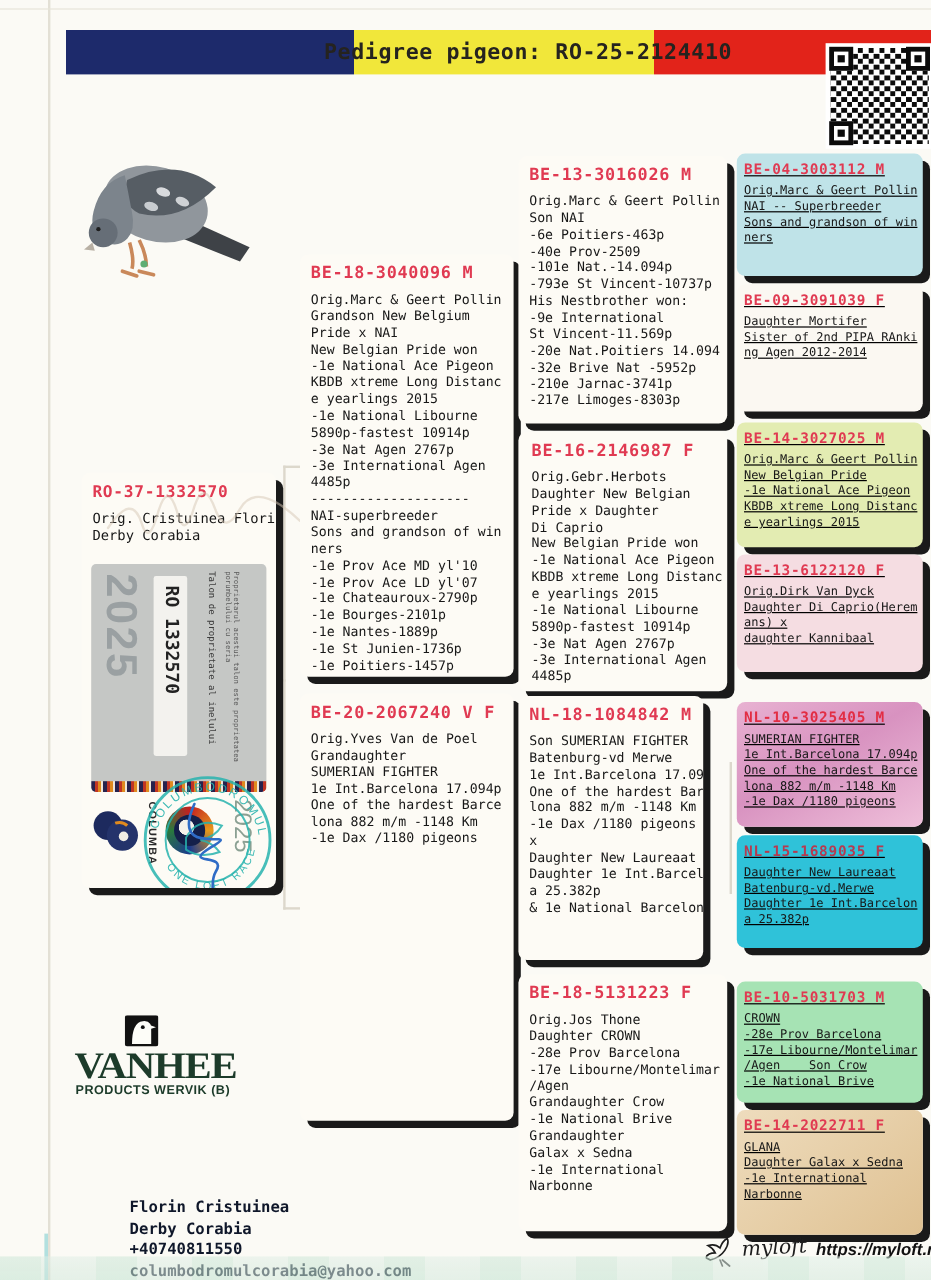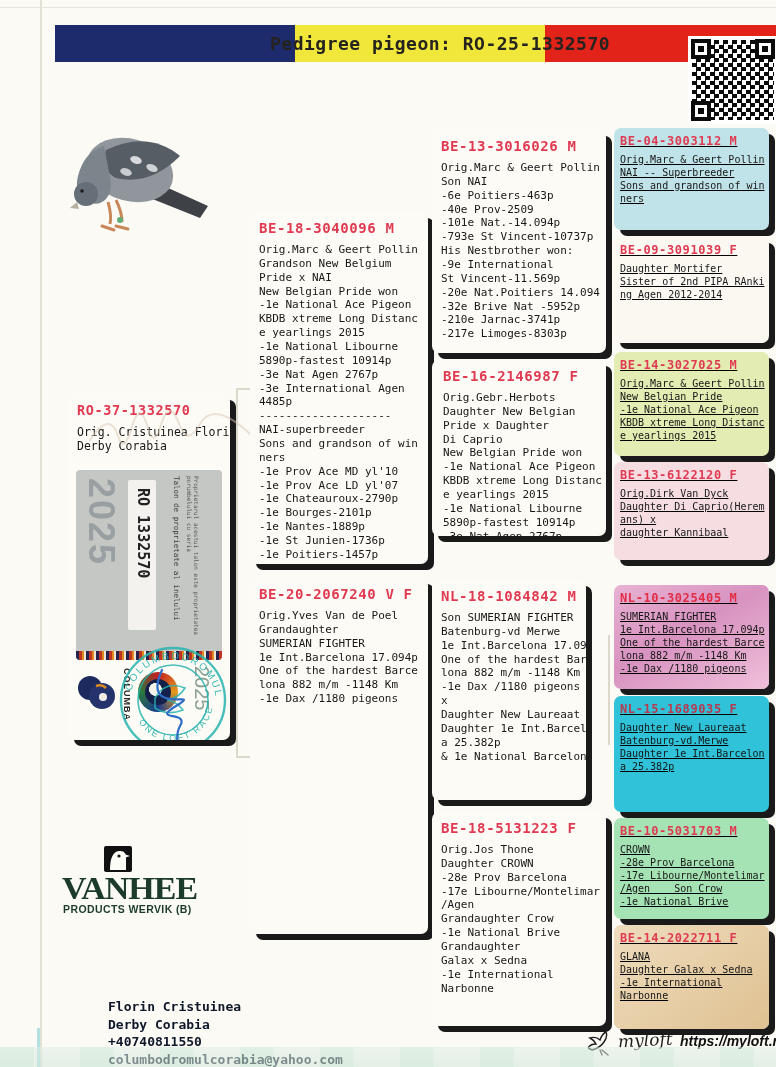--- a/index.html
+++ b/index.html
@@ -92,21 +92,21 @@
 
 <div class="page">
 
   <div class="scan-edge-left"></div>
   <div class="scan-cyan"></div>
   <div class="scan-top"></div>
 
   <div class="flag blue" style="background: rgb(29, 42, 107);"></div>
   <div class="flag yellow" style="background: rgb(241, 231, 58);"></div>
   <div class="flag red" style="background: rgb(226, 35, 26);"></div>
-  <div class="title">Pedigree pigeon: RO-25-1332570</div>
+  <div class="title">Pedigree pigeon: RO-25-2124410</div>
 
   <div class="qr">
     <div class="qr-noise"></div>
     <div class="finder f-tl"></div>
     <div class="finder f-tr"></div>
     <div class="finder f-bl"></div>
   </div>
 
   <svg class="pigeon" viewBox="0 0 168 172">
     <path d="M96 88 L158 116 L150 128 L90 104 Z" fill="#3e4247"></path>
@@ -231,21 +231,21 @@
 -101e Nat.-14.094p
 -793e St Vincent-10737p
 His Nestbrother won:
 -9e International
 St Vincent-11.569p
 -20e Nat.Poitiers 14.094
 -32e Brive Nat -5952p
 -210e Jarnac-3741p
 -217e Limoges-8303p</div>
   </div>
-  <div class="box" style="left: 432px; top: 360px; width: 174px; height: 176px; background: rgb(253, 251, 245); padding-left: 11px;">
+  <div class="box" style="left: 432px; top: 360px; width: 174px; height: 216px; background: rgb(253, 251, 245); padding-left: 11px;">
     <div class="box-id">BE-16-2146987 F</div>
     <div class="box-body">Orig.Gebr.Herbots
 Daughter New Belgian
 Pride x Daughter
 Di Caprio
 New Belgian Pride won
 -1e National Ace Pigeon
 KBDB xtreme Long Distanc
 e yearlings 2015
 -1e National Libourne
@@ -312,21 +312,21 @@
 daughter Kannibaal</div>
   </div>
   <div class="box small" style="left: 614px; top: 585px; width: 155px; height: 104px; background: linear-gradient(150deg, rgb(232, 178, 210), rgb(216, 146, 192) 45%, rgb(239, 192, 218));">
     <div class="box-id" style="color:#e22d44">NL-10-3025405 M</div>
     <div class="box-body">SUMERIAN FIGHTER
 1e Int.Barcelona 17.094p
 One of the hardest Barce
 lona 882 m/m -1148 Km
 -1e Dax /1180 pigeons</div>
   </div>
-  <div class="box small" style="left: 614px; top: 696px; width: 155px; height: 116px; background: rgb(47, 194, 217);">
+  <div class="box small" style="left: 614px; top: 696px; width: 155px; height: 94px; background: rgb(47, 194, 217);">
     <div class="box-id" style="color:#b63a50">NL-15-1689035 F</div>
     <div class="box-body">Daughter New Laureaat
 Batenburg-vd.Merwe
 Daughter 1e Int.Barcelon
 a 25.382p</div>
   </div>
   <div class="box small" style="left: 614px; top: 818px; width: 155px; height: 101px; background: rgb(166, 227, 180);">
     <div class="box-id">BE-10-5031703 M</div>
     <div class="box-body">CROWN
 -28e Prov Barcelona

